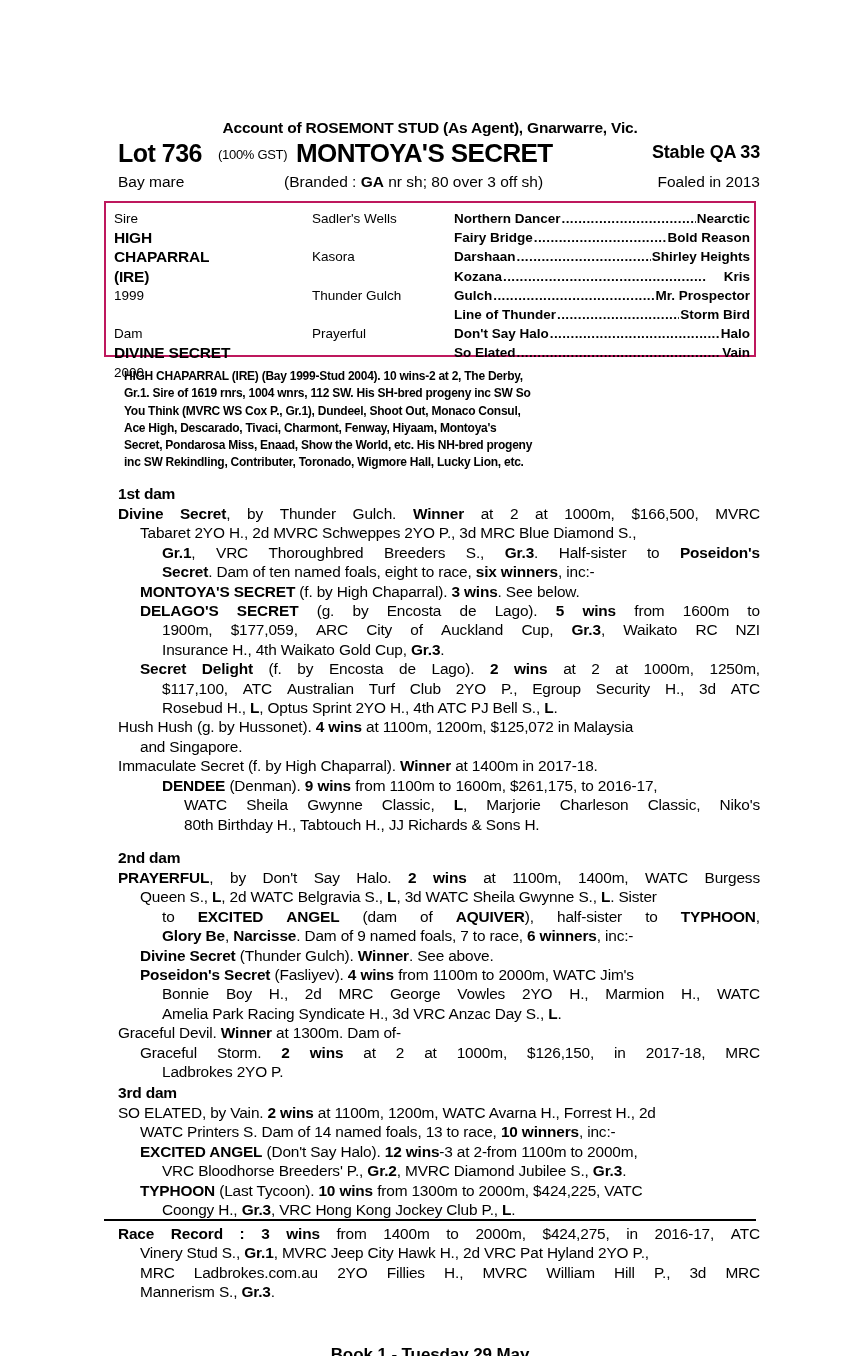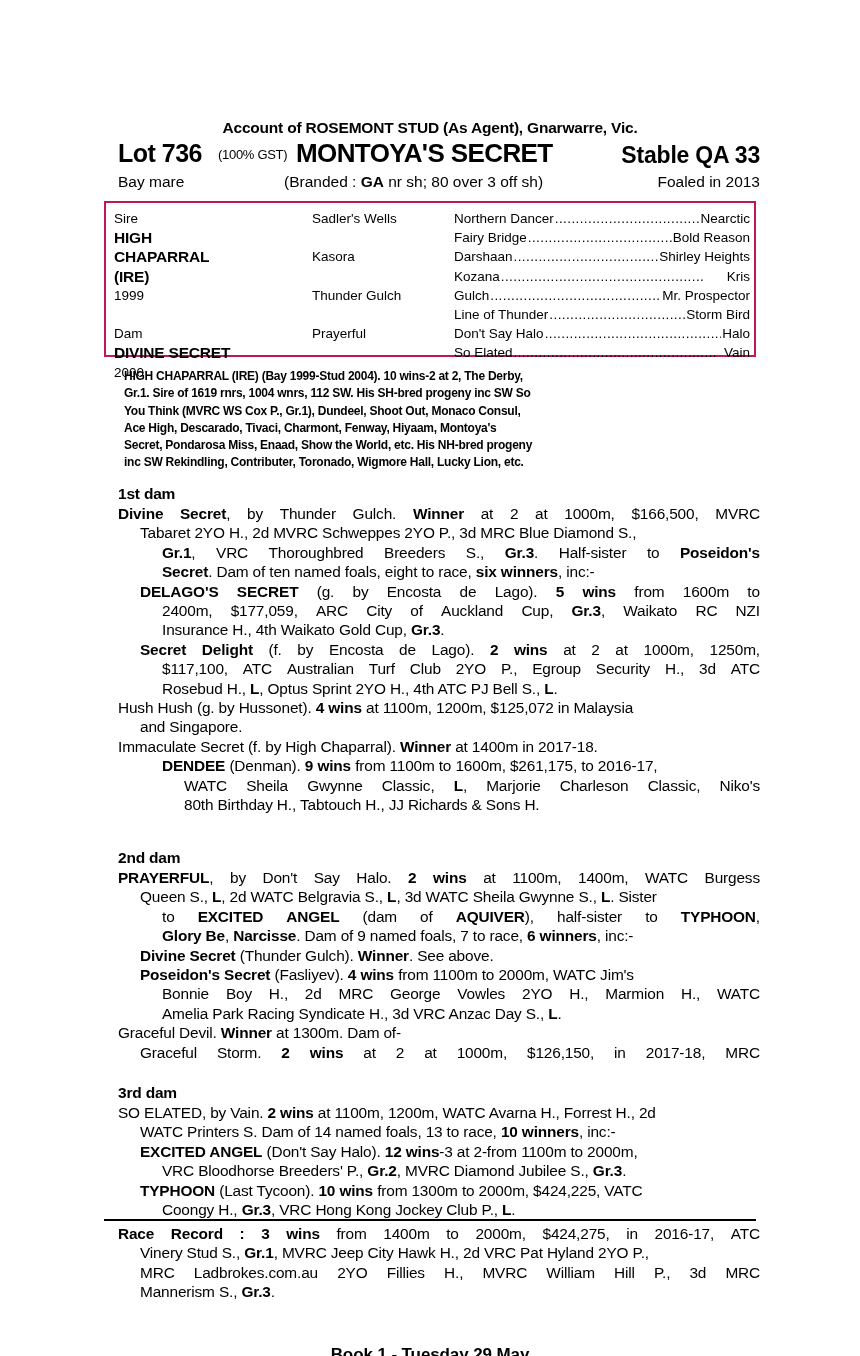--- a/index.html
+++ b/index.html
@@ -56,21 +56,21 @@
   .horse-name {
     position: absolute;
     left: 178px; top: -1px;
     font-size: 26px;
     font-weight: bold;
     letter-spacing: -0.6px;
   }
   .stable {
     position: absolute;
     right: 0; top: 3px;
-    font-size: 23px;
+    font-size: 18px;
     font-weight: bold;
     letter-spacing: -0.2px;
   }
 
   .desc-row {
     position: absolute;
     left: 118px; top: 146px;
     width: 642px;
     height: 22px;
     font-size: 15.5px;
@@ -103,20 +103,21 @@
     font-weight: bold;
     font-size: 15.5px;
     letter-spacing: -0.2px;
   }
   .ped-row3 {
     display: flex;
     align-items: baseline;
     white-space: nowrap;
     overflow: hidden;
     width: 296px;
+    font-weight: bold;
   }
   .ped-row3 .nm { flex: 0 0 auto; }
   .ped-row3 .dots {
     flex: 1 1 auto;
     overflow: hidden;
     white-space: nowrap;
     letter-spacing: 0.4px;
     margin: 0 1px;
   }
   .ped-row3 .vl { flex: 0 0 auto; }
@@ -309,36 +310,37 @@
         <span><span>VRC</span></span>
         <span><span>Thoroughbred</span></span>
         <span><span>Breeders</span></span>
         <span><span>S.,</span></span>
         <span><b>Gr.3</b><span>.</span></span>
         <span><span>Half-sister</span></span>
         <span><span>to</span></span>
         <span><b>Poseidon's</b></span>
       </span>
       <span class="ln i3"><b>Secret</b><span>. Dam of ten named foals, eight to race, </span><b>six winners</b><span>, inc:-</span></span>
+      <span class="ln i2"><b>MONTOYA'S SECRET</b><span> (f. by High Chaparral). </span><b>3 wins</b><span>. See below.</span></span>
       <span class="ln i2 just">
         <span><b>DELAGO'S</b></span>
         <span><b>SECRET</b></span>
         <span><span>(g.</span></span>
         <span><span>by</span></span>
         <span><span>Encosta</span></span>
         <span><span>de</span></span>
         <span><span>Lago).</span></span>
         <span><b>5</b></span>
         <span><b>wins</b></span>
         <span><span>from</span></span>
         <span><span>1600m</span></span>
         <span><span>to</span></span>
       </span>
       <span class="ln i3 just">
-        <span><span>2400m,</span></span>
+        <span><span>1900m,</span></span>
         <span><span>$177,059,</span></span>
         <span><span>ARC</span></span>
         <span><span>City</span></span>
         <span><span>of</span></span>
         <span><span>Auckland</span></span>
         <span><span>Cup,</span></span>
         <span><b>Gr.3</b><span>,</span></span>
         <span><span>Waikato</span></span>
         <span><span>RC</span></span>
         <span><span>NZI</span></span>
@@ -447,20 +449,21 @@
         <span><b>wins</b></span>
         <span><span>at</span></span>
         <span><span>2</span></span>
         <span><span>at</span></span>
         <span><span>1000m,</span></span>
         <span><span>$126,150,</span></span>
         <span><span>in</span></span>
         <span><span>2017-18,</span></span>
         <span><span>MRC</span></span>
       </span>
+      <span class="ln i3"><span>Ladbrokes 2YO P.</span></span>
     </div>
 
   <div class="sec-title" style="left:118px; top:1057px;">3rd dam</div>
   <div class="prose" id="third-dam-body" style="top:1076px;">
       <span class="ln i1"><span>SO ELATED, by Vain. </span><b>2 wins</b><span> at 1100m, 1200m, WATC Avarna H., Forrest H., 2d</span></span>
       <span class="ln i2"><span>WATC Printers S. Dam of 14 named foals, 13 to race, </span><b>10 winners</b><span>, inc:-</span></span>
       <span class="ln i2"><b>EXCITED ANGEL</b><span> (Don't Say Halo). </span><b>12 wins</b><span>-3 at 2-from 1100m to 2000m,</span></span>
       <span class="ln i3"><span>VRC Bloodhorse Breeders' P., </span><b>Gr.2</b><span>, MVRC Diamond Jubilee S., </span><b>Gr.3</b><span>.</span></span>
       <span class="ln i2"><b>TYPHOON</b><span> (Last Tycoon). </span><b>10 wins</b><span> from 1300m to 2000m, $424,225, VATC</span></span>
       <span class="ln i3"><span>Coongy H., </span><b>Gr.3</b><span>, VRC Hong Kong Jockey Club P., </span><b>L</b><span>.</span></span>

